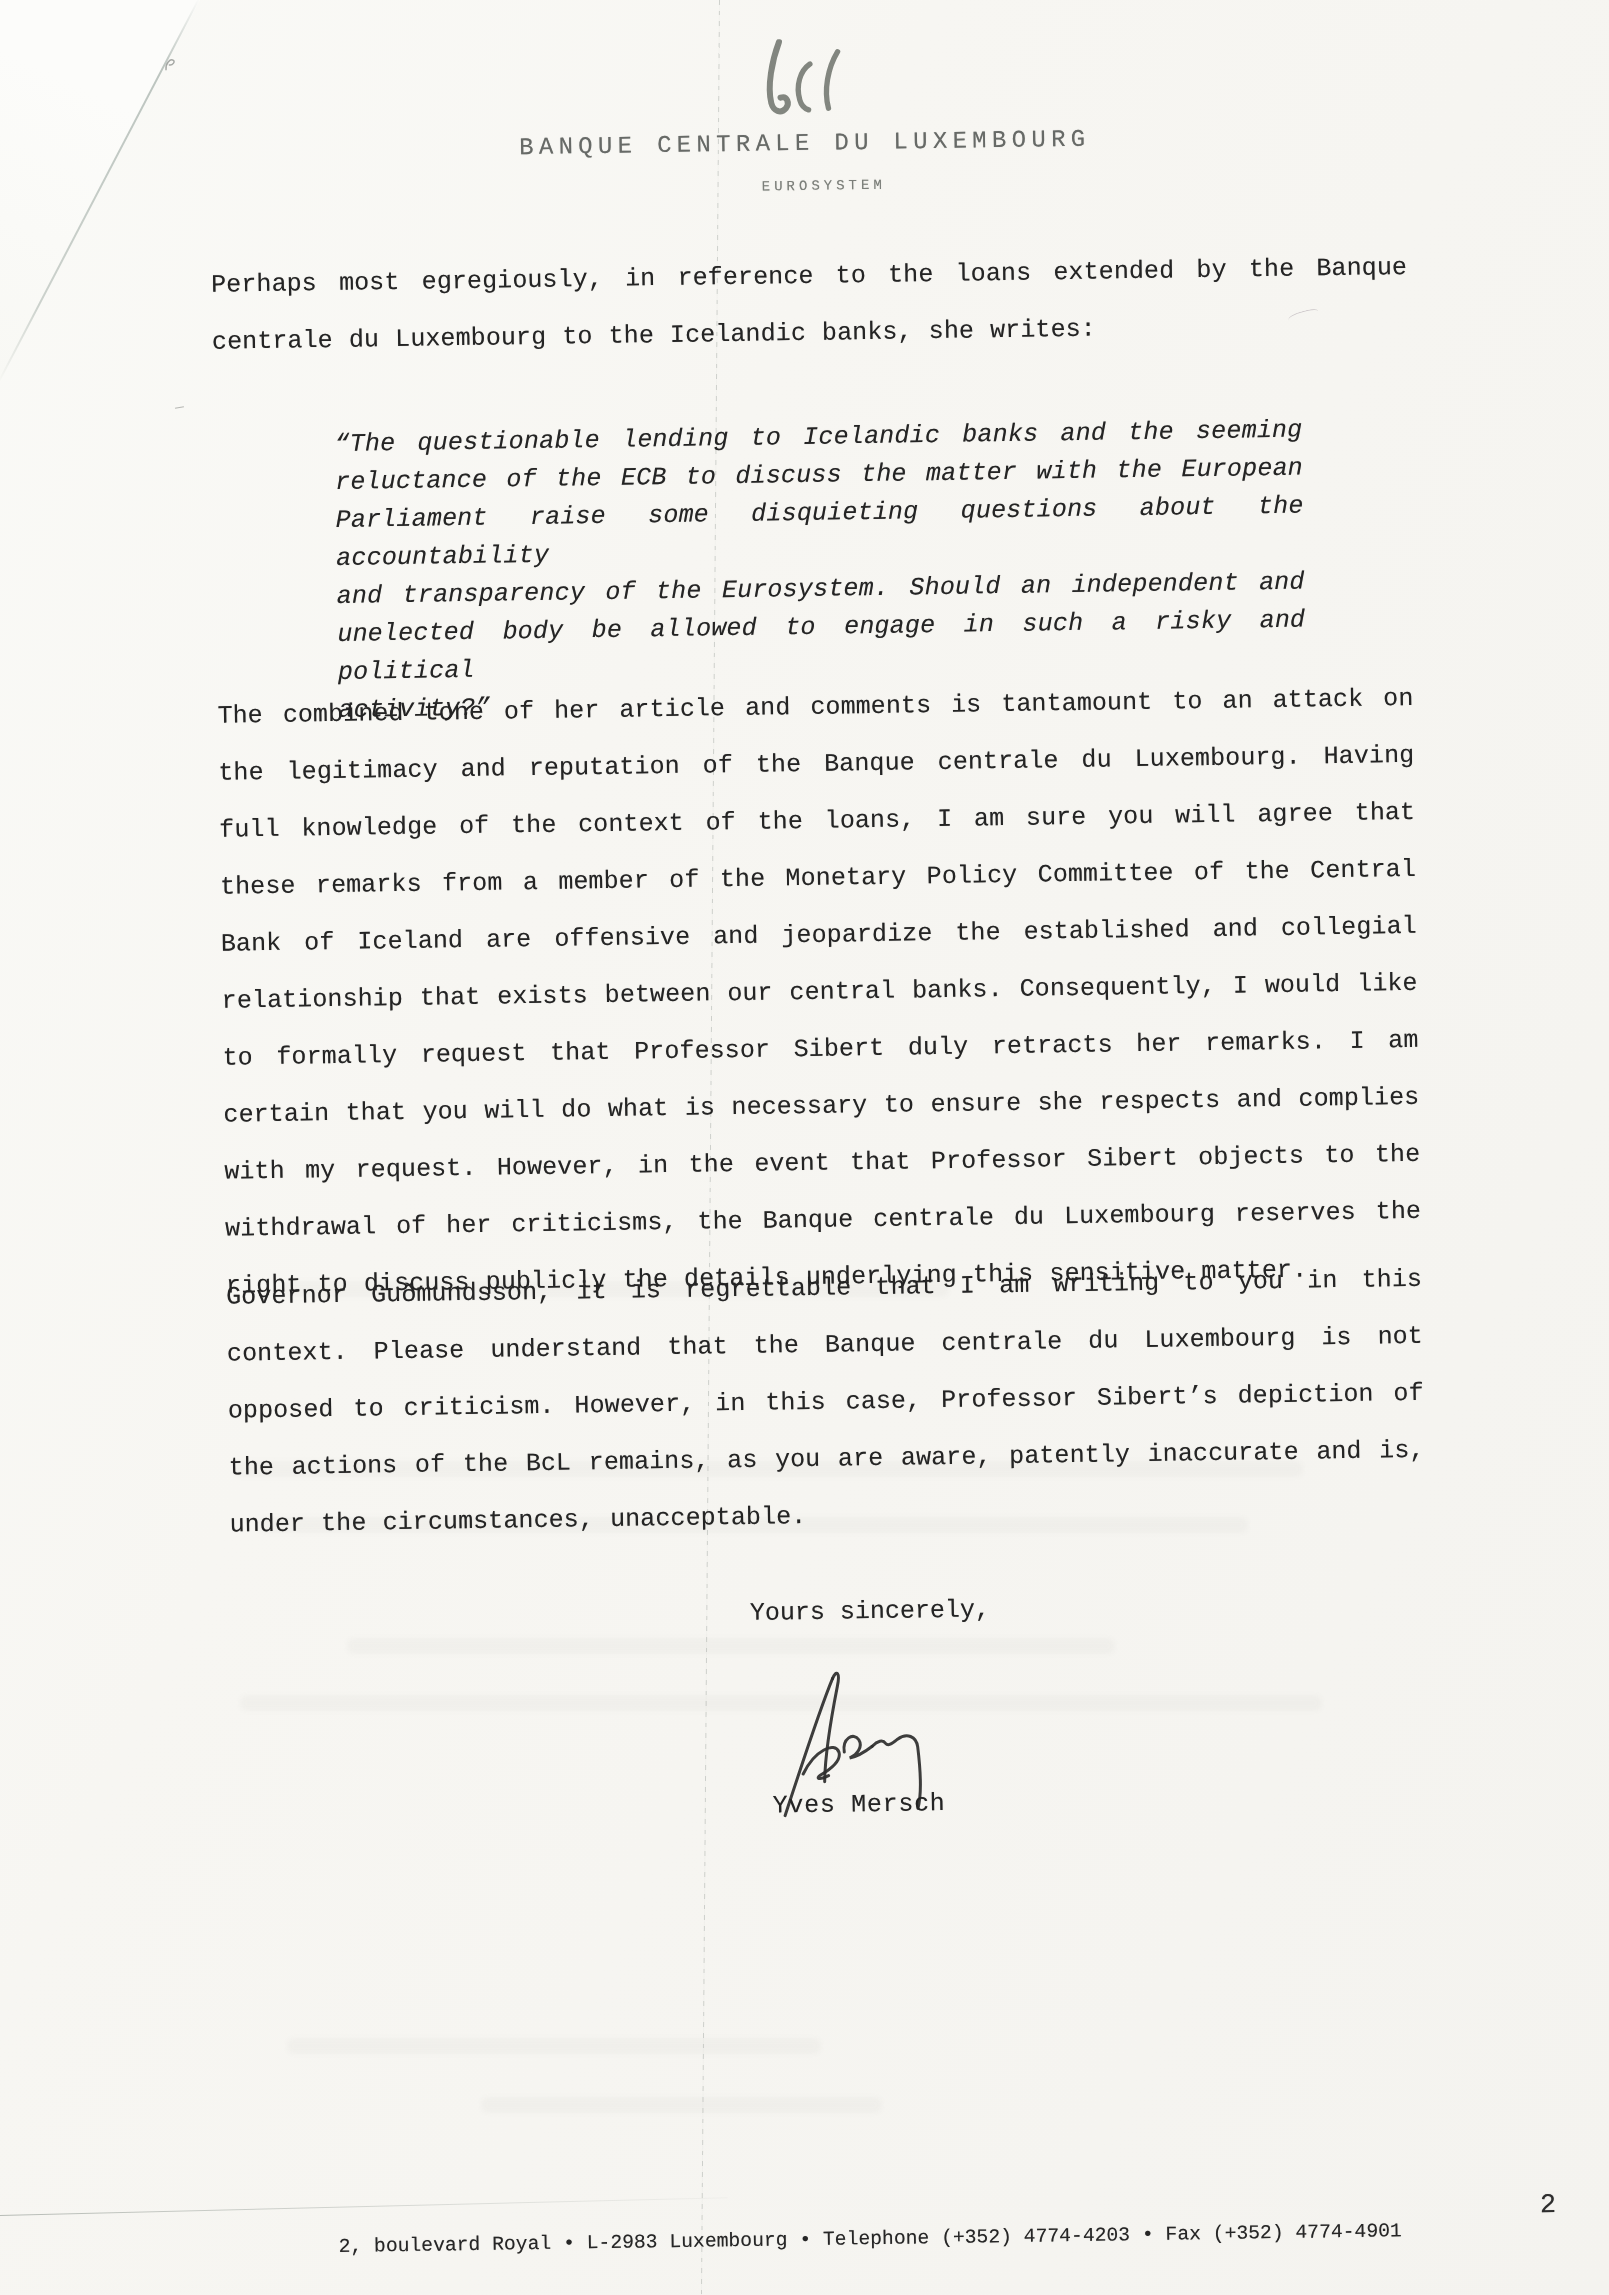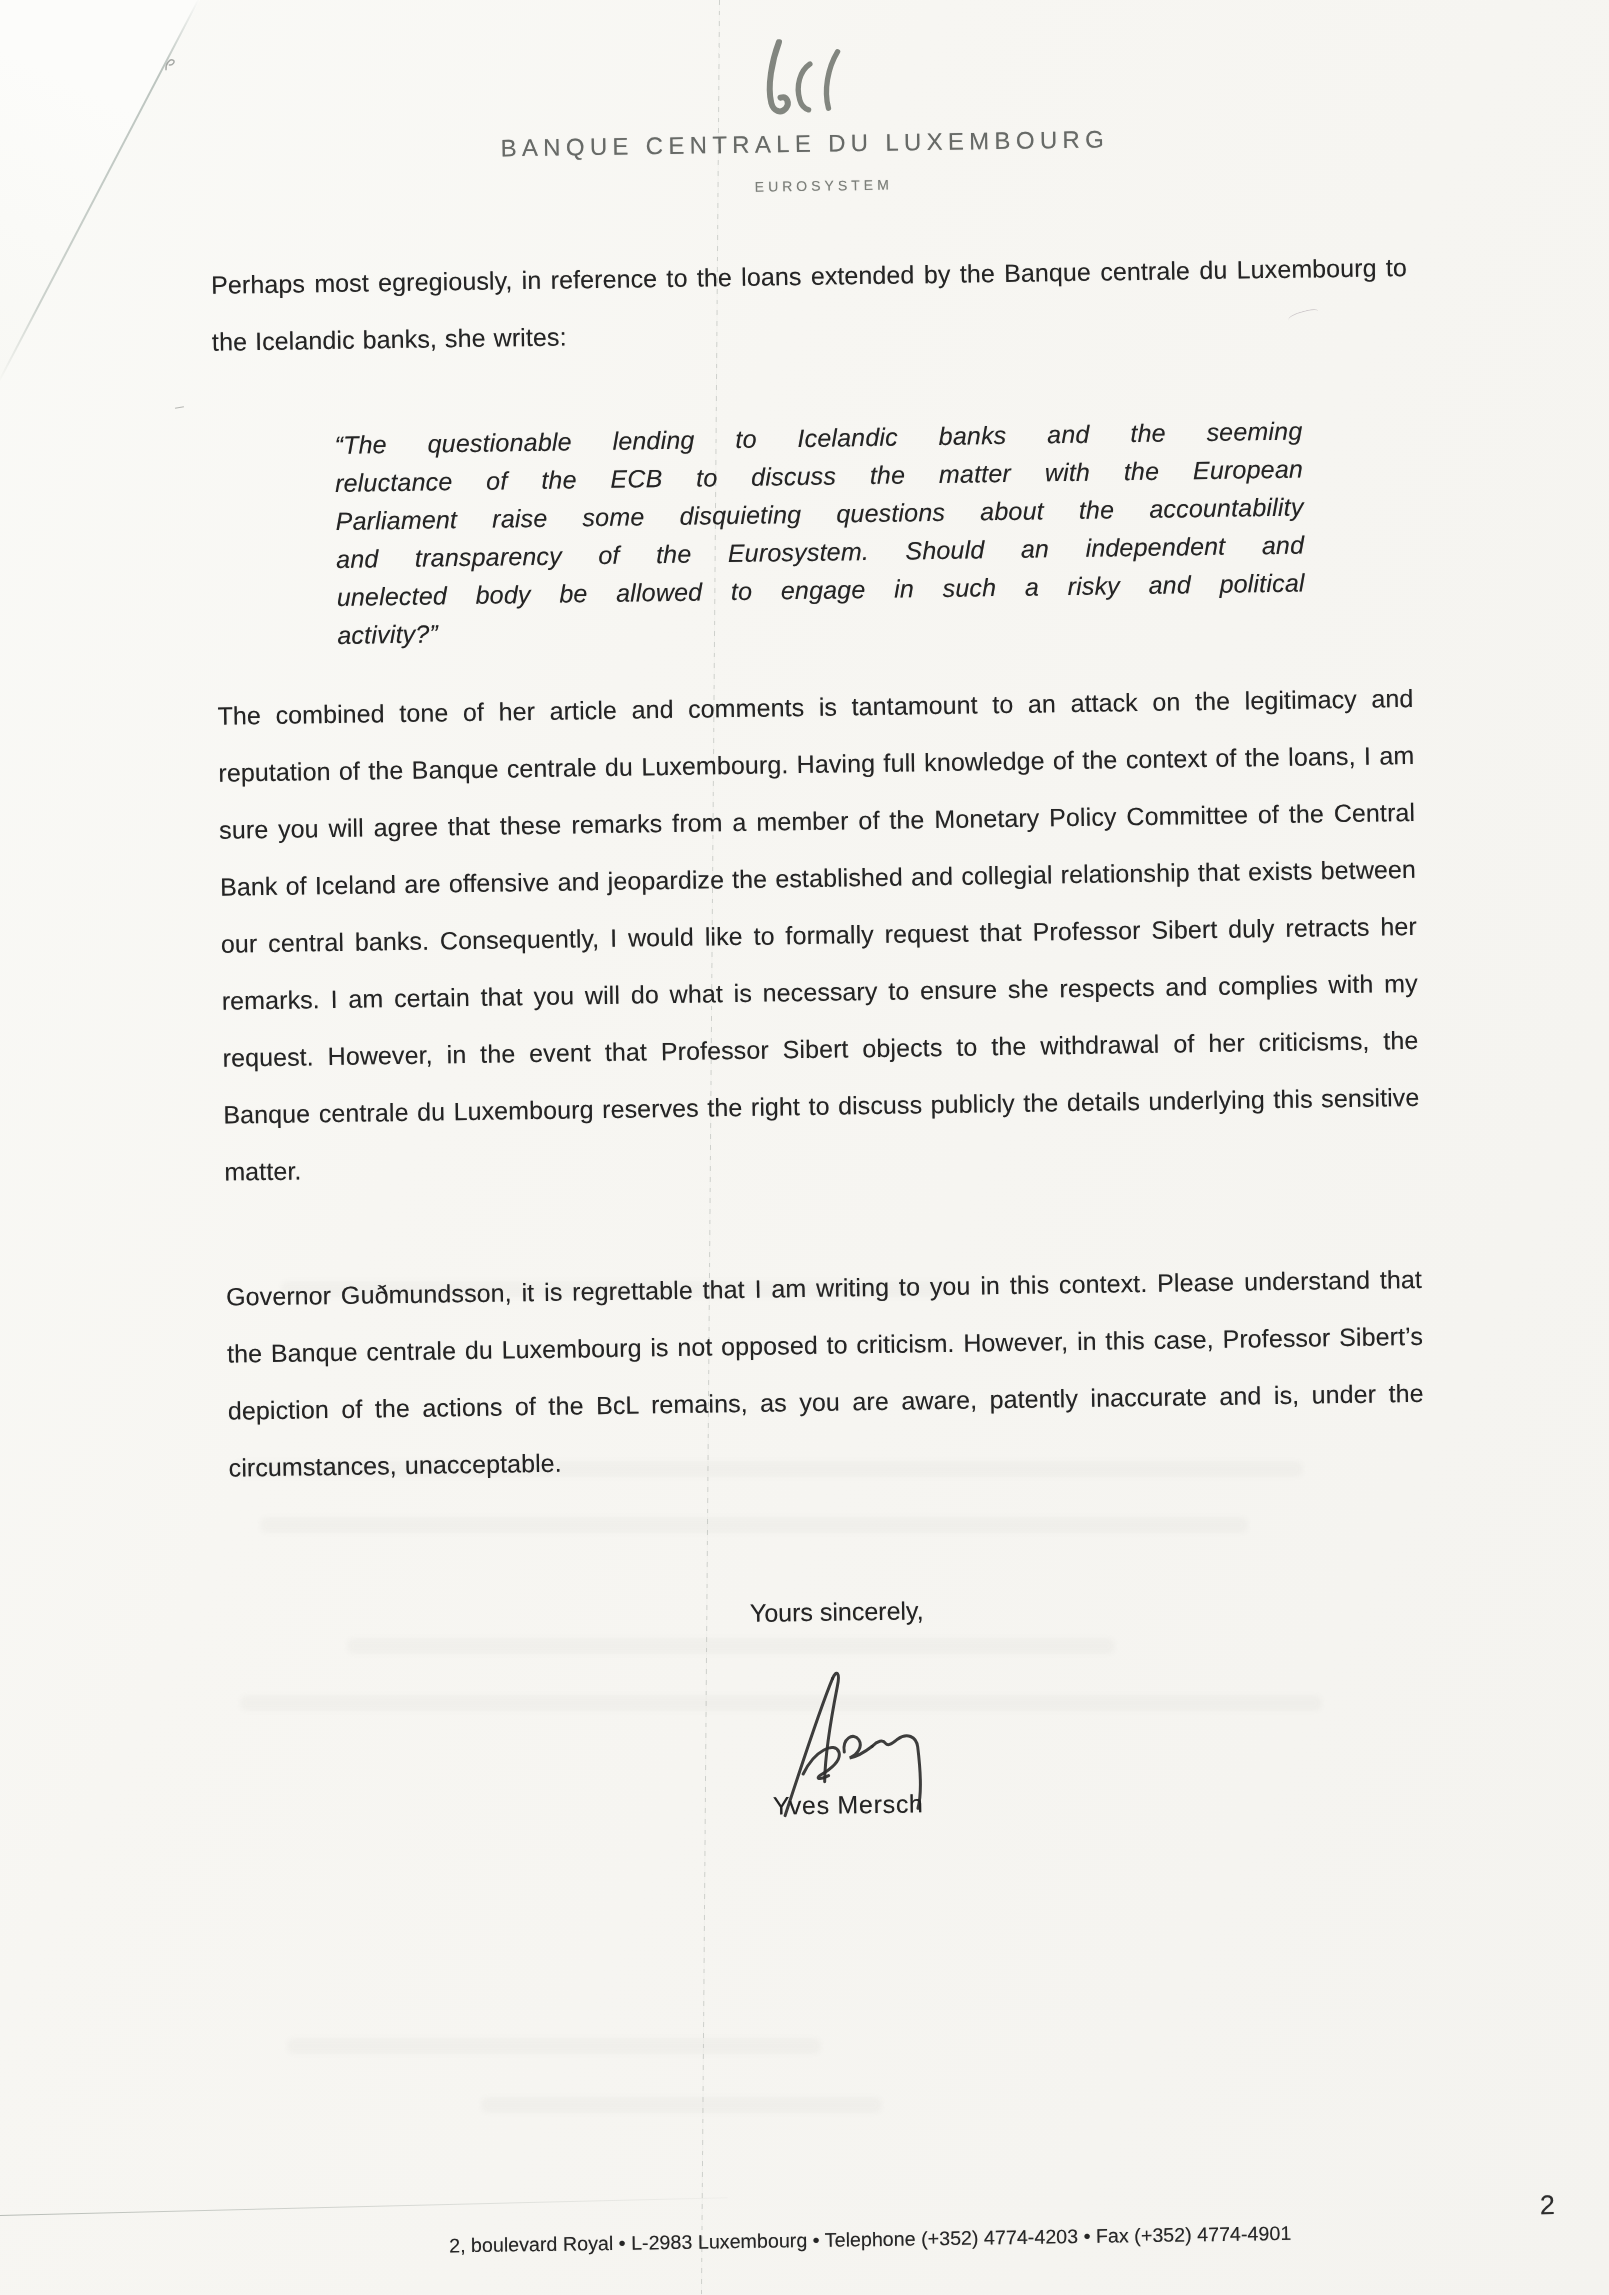--- a/index.html
+++ b/index.html
@@ -1,19 +1,19 @@
 <!DOCTYPE html>
 <html style="font-size:10.7px"><head>
 <meta charset="utf-8">
 <style>
   html,body { margin:0; padding:0; background:#efeeea; }
   .page {
     position:relative; width:1610px; height:2295px; overflow:hidden;
     background:linear-gradient(115deg,#fafaf7 0%, #f7f6f2 35%, #f4f3ef 100%);
-    font-family:Liberation Sans, sans-serif; color:#242424;
+    font-family:Liberation Mono, monospace; color:#242424;
   }
   .content { position:absolute; inset:0; transform:rotate(-0.85deg); transform-origin:50% 50%; }
 
   
   .corner-fold { position:absolute; top:0; left:0; width:200px; height:381px;
     clip-path:polygon(0 0,100% 0,0 100%);
     background:linear-gradient(205deg,#fcfcfa 30%, #f8f8f4 100%); }
   .corner-crease-line { position:absolute; left:98px; top:-27px; width:2px; height:434px;
     transform:rotate(27.6deg);
     background:linear-gradient(to bottom, rgba(150,162,154,0) 0%, rgba(135,150,142,.55) 18%, rgba(135,150,142,.4) 80%, rgba(150,162,154,0) 100%); }

